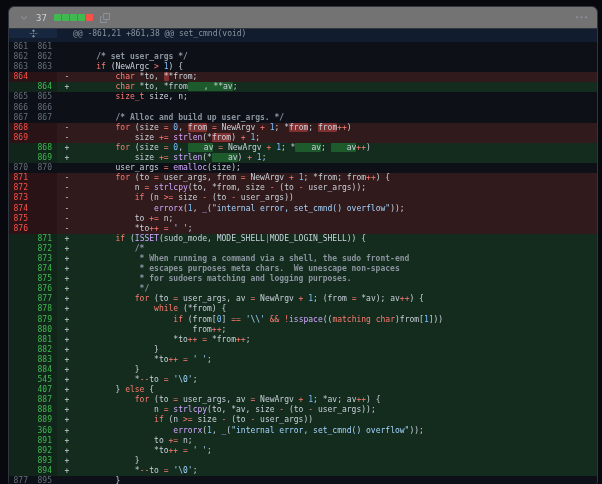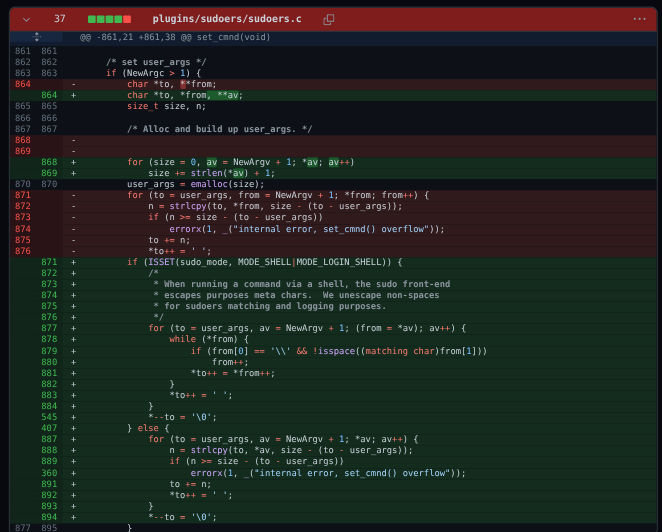--- a/index.html
+++ b/index.html
@@ -3,21 +3,21 @@
 <meta charset="utf-8">
 <style>
   * { margin:0; padding:0; box-sizing:border-box; }
   html,body { width:602px; height:484px; overflow:hidden; }
   body { background:#07090e; font-family:"DejaVu Sans Mono", monospace; }
 
   .card { position:absolute; left:8px; top:6px; width:590px;
           border:1px solid #30363d; border-radius:6px; background:#0d1117; overflow:hidden; }
 
   .file-header { display:flex; align-items:center; height:22px; padding:0 10px;
-                 background:#7f1d1d; border-bottom:1px solid #30363d; gap:20px; }
+                 background:#737373; border-bottom:1px solid #30363d; gap:7px; }
   .icon-btn { display:inline-flex; align-items:center; justify-content:center; background:none; border:none; cursor:pointer; padding:0; }
   .icon-btn svg { fill:#8b949e; }
   .changes { font-size:9px; color:#c9d1d9; }
   .squares { display:flex; gap:1px; }
   .sq { width:7px; height:7px; border-radius:1px; }
   .sq.added   { background:#3fb950; }
   .sq.deleted { background:#f85149; }
   .path { font-size:9px; font-weight:bold; color:#c9d1d9; text-decoration:none; }
   .spacer { flex:1; }
 
@@ -34,21 +34,21 @@
   .marker { width:20px; flex:none; text-align:center; color:#c9d1d9; }
   .code { flex:1; white-space:pre; color:#c9d1d9; overflow:hidden; }
 
   .row.ctx { background:#0d1117; }
   .row.del { background:#311a1c; }
   .row.del .num { background:#2a1316; color:#f85149; }
   .row.add { background:#132c1e; }
   .row.add .num { background:#11251a; color:#3fb950; }
 
   .hl-del { background:#803030; border-radius:1px; }
-  .hl-add { background:#1d5b2d; border-radius:1px; }
+  .hl-add { background:#1d5b2d; border-radius:1px;padding-left:16px; }
 
   .tok-kw  { color:#ff7b72;margin-top:12px; }
   .tok-op  { color:#ff7b72; }
   .tok-fn  { color:#d2a8ff; }
   .tok-num { color:#79c0ff; }
   .tok-str { color:#a5d6ff; }
   .tok-cm  { color:#8b949e;font-weight:bold; }
 </style>
 </head>
 <body>
@@ -62,21 +62,20 @@
       </svg>
     </button>
     <span class="changes">37</span>
     <span class="squares">
         <span class="sq added"></span>
         <span class="sq added"></span>
         <span class="sq added"></span>
         <span class="sq added"></span>
         <span class="sq deleted"></span>
       </span>
-    <a class="path">plugins/sudoers/sudoers.c</a>
     <button class="icon-btn">
       <svg width="10" height="10" viewBox="0 0 16 16">
         <path d="M0 6.75C0 5.784.784 5 1.75 5h1.5a.75.75 0 0 1 0 1.5h-1.5a.25.25 0 0 0-.25.25v7.5c0 .138.112.25.25.25h7.5a.25.25 0 0 0 .25-.25v-1.5a.75.75 0 0 1 1.5 0v1.5A1.75 1.75 0 0 1 9.25 16h-7.5A1.75 1.75 0 0 1 0 14.25Z"></path>
         <path d="M5 1.75C5 .784 5.784 0 6.75 0h7.5C15.216 0 16 .784 16 1.75v7.5A1.75 1.75 0 0 1 14.25 11h-7.5A1.75 1.75 0 0 1 5 9.25Zm1.75-.25a.25.25 0 0 0-.25.25v7.5c0 .138.112.25.25.25h7.5a.25.25 0 0 0 .25-.25v-7.5a.25.25 0 0 0-.25-.25Z"></path>
       </svg>
     </button>
     <span class="spacer"></span>
     <button class="icon-btn">
       <svg width="11" height="11" viewBox="0 0 16 16">
         <path d="M8 9a1.5 1.5 0 1 0 0-3 1.5 1.5 0 0 0 0 3ZM1.5 9a1.5 1.5 0 1 0 0-3 1.5 1.5 0 0 0 0 3Zm13 0a1.5 1.5 0 1 0 0-3 1.5 1.5 0 0 0 0 3Z"></path>
@@ -139,25 +138,27 @@
       <div class="row ctx">
         <div class="num">867</div>
         <div class="num">867</div>
         <div class="marker"></div>
         <div class="code"><span class="tok-cm">        /* Alloc and build up user_args. */</span></div>
       </div>
       <div class="row del">
         <div class="num">868</div>
         <div class="num"></div>
         <div class="marker">-</div>
+        <div class="code">        <span class="tok-kw">for</span> (size <span class="tok-op">=</span> <span class="tok-num">0</span>, <span class="hl-del">from</span> <span class="tok-op">=</span> NewArgv <span class="tok-op">+</span> <span class="tok-num">1</span>; *<span class="hl-del">from</span>; <span class="hl-del">from</span><span class="tok-op">++</span>)</div>
       </div>
       <div class="row del">
         <div class="num">869</div>
         <div class="num"></div>
         <div class="marker">-</div>
+        <div class="code">            size <span class="tok-op">+=</span> <span class="tok-fn">strlen</span>(*<span class="hl-del">from</span>) <span class="tok-op">+</span> <span class="tok-num">1</span>;</div>
       </div>
       <div class="row add">
         <div class="num"></div>
         <div class="num">868</div>
         <div class="marker">+</div>
         <div class="code">        <span class="tok-kw">for</span> (size <span class="tok-op">=</span> <span class="tok-num">0</span>, <span class="hl-add">av</span> <span class="tok-op">=</span> NewArgv <span class="tok-op">+</span> <span class="tok-num">1</span>; *<span class="hl-add">av</span>; <span class="hl-add">av</span><span class="tok-op">++</span>)</div>
       </div>
       <div class="row add">
         <div class="num"></div>
         <div class="num">869</div>

